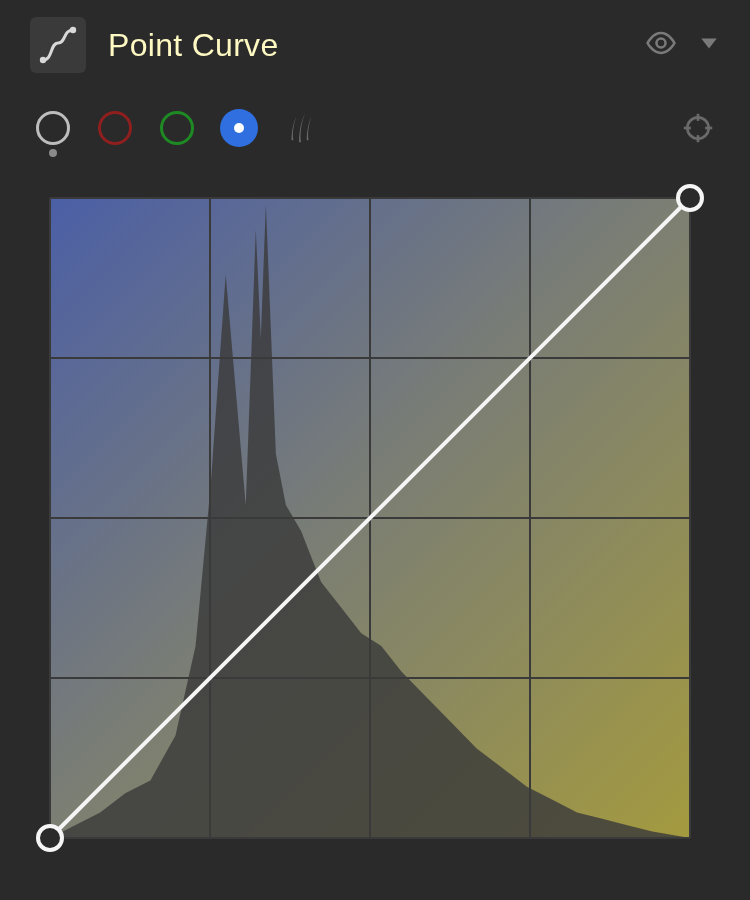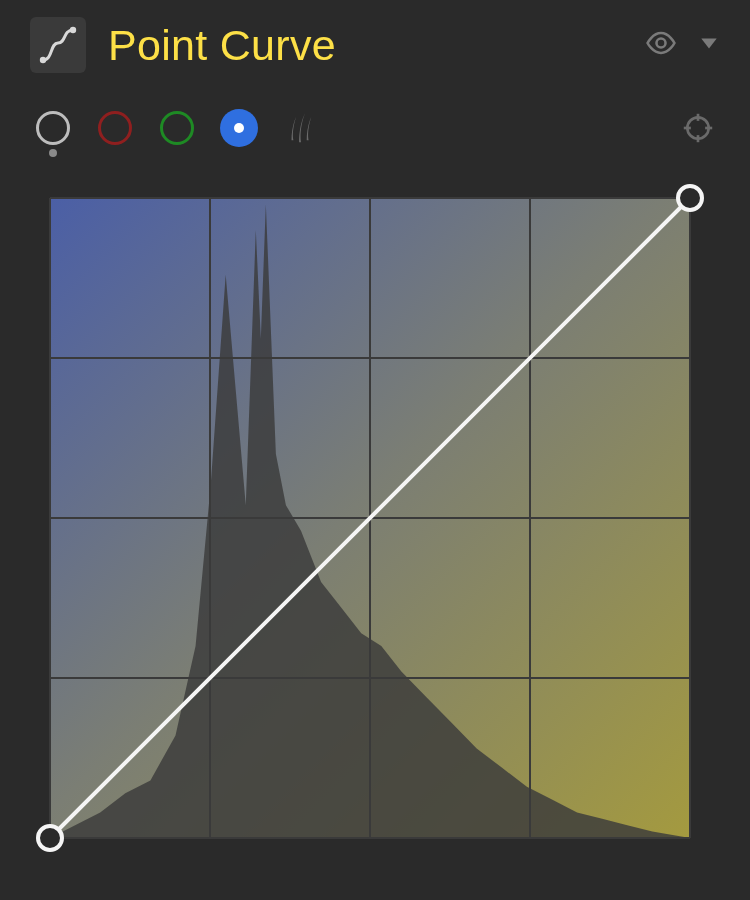--- a/index.html
+++ b/index.html
@@ -24,24 +24,24 @@
     gap: 22px;
   }
   .hdr-icon-box {
     width: 56px; height: 56px;
     background: #3a3a3a;
     border-radius: 6px;
     display: flex; align-items: center; justify-content: center;
     flex: 0 0 auto;
   }
   .hdr-title {
-    font-size: 43px;
+    font-size: 32px;
     font-weight: 500;
     letter-spacing: 0.3px;
-    color: #fde047;
+    color: #fef9c3;
     flex: 1 1 auto;
   }
   .hdr-right {
     display: flex; align-items: center; gap: 20px;
     flex: 0 0 auto;
   }
   .eye-icon, .tri-icon { color: #7a7a7a; }
 
   
   .channels {

